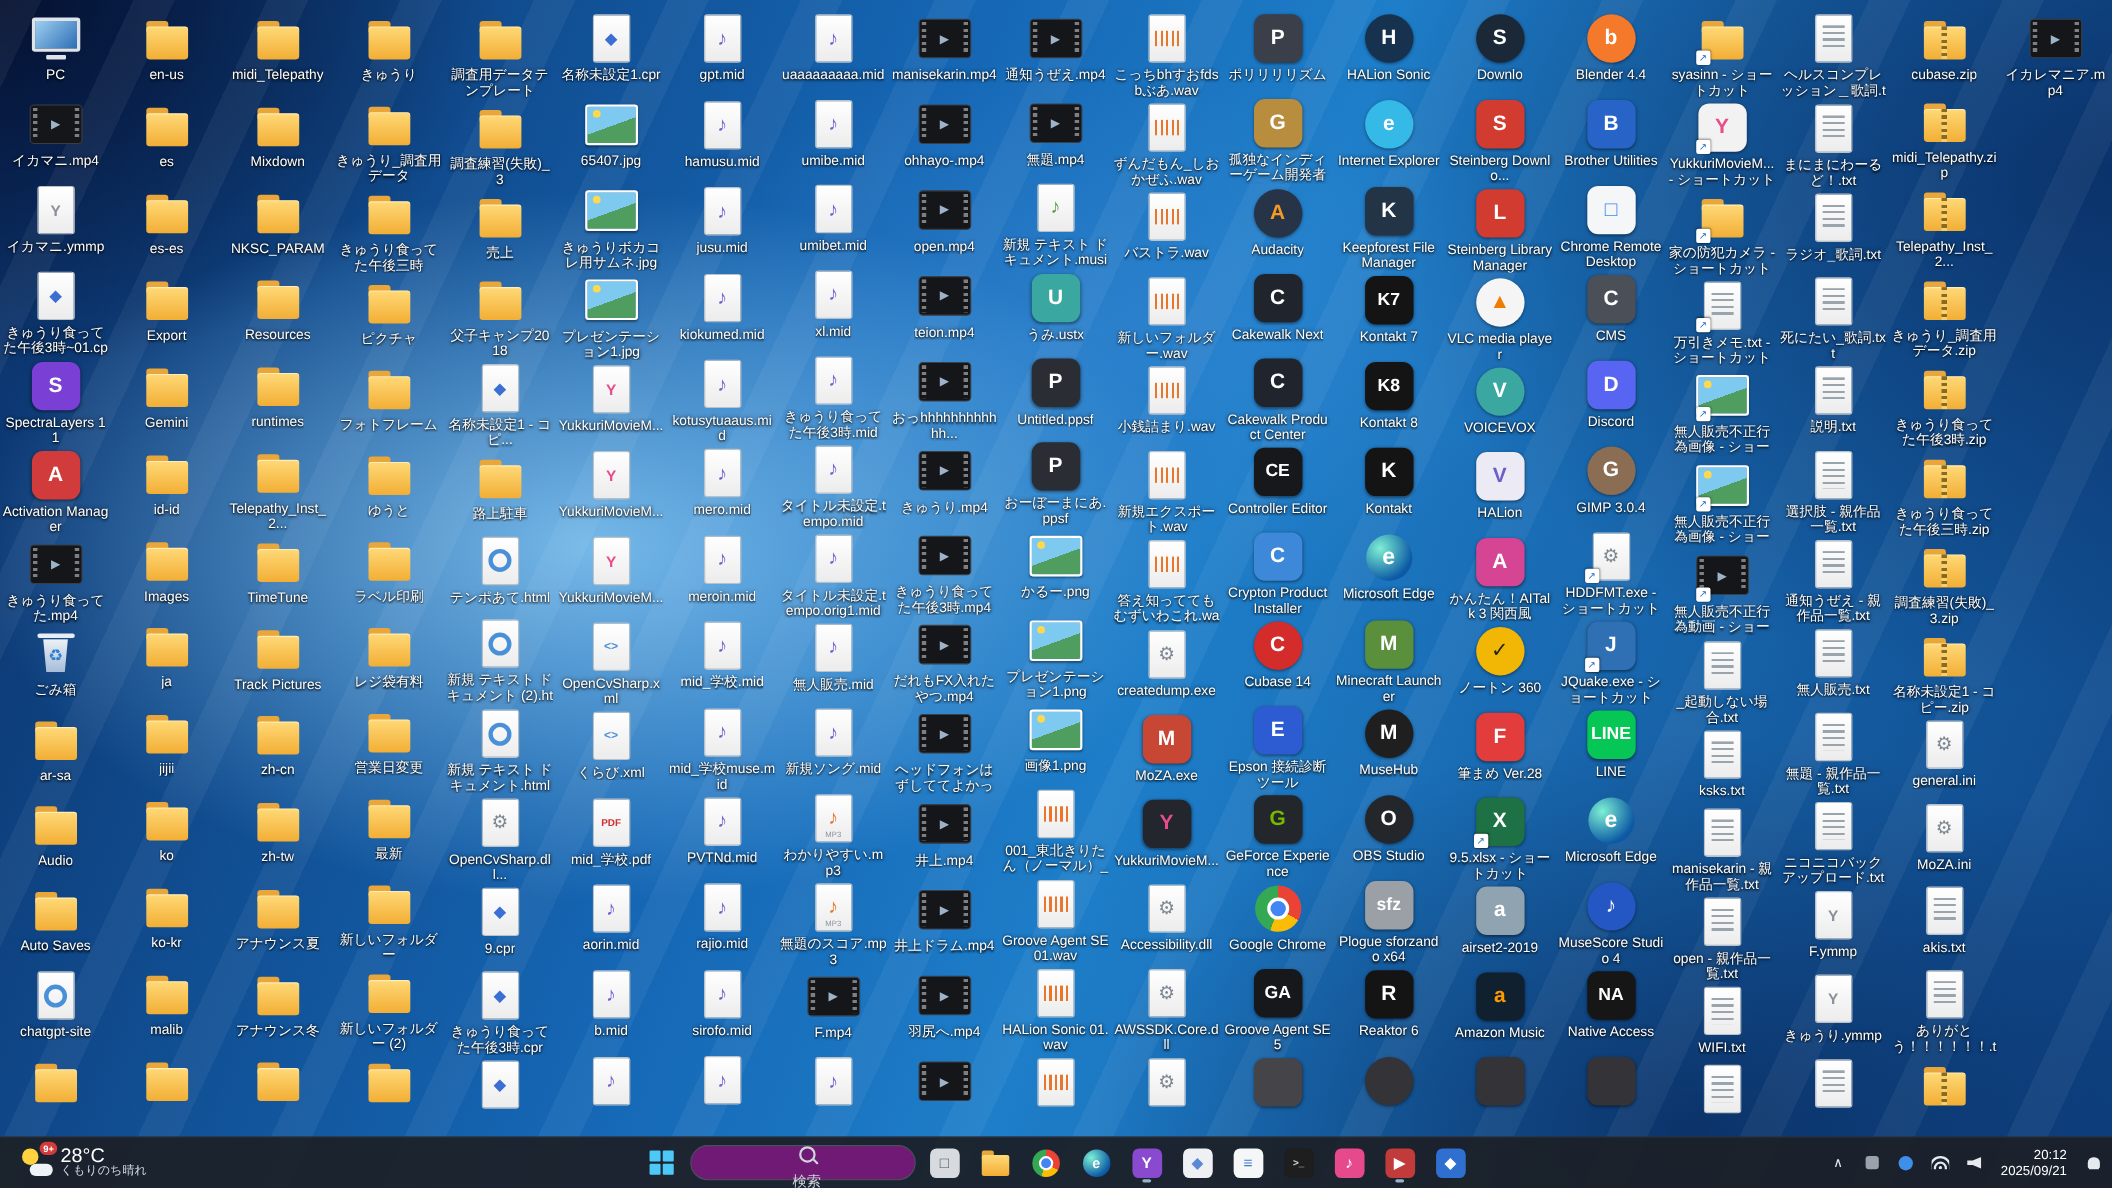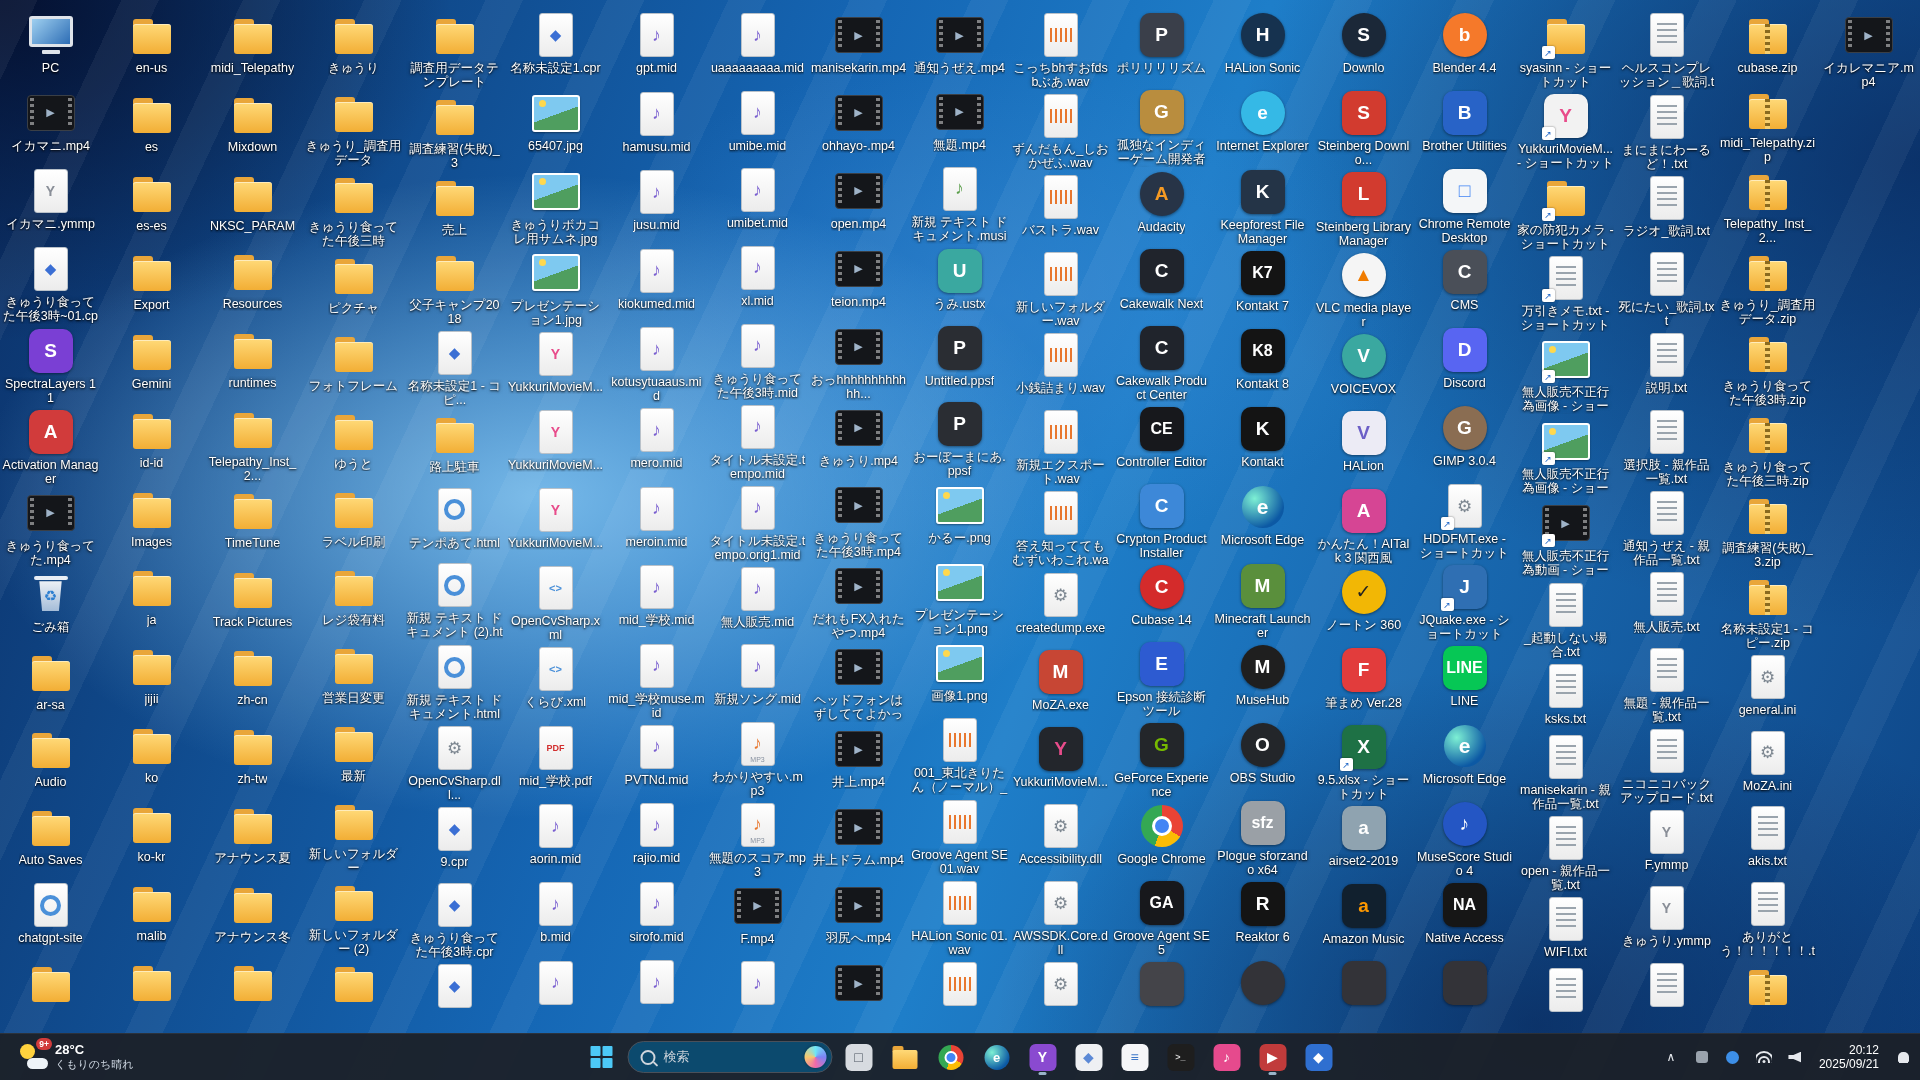--- a/index.html
+++ b/index.html
@@ -80,32 +80,32 @@
   .taskbar{position:absolute;left:0;right:0;bottom:0;height:46px;background:rgba(28,32,39,.94);
     border-top:1px solid rgba(255,255,255,.07);display:flex;align-items:center;z-index:10;}
   .tb-left{position:absolute;left:10px;top:0;bottom:0;display:flex;align-items:center;gap:7px;
     padding:0 8px;border-radius:6px;cursor:default;}
   .w-ico{position:relative;width:30px;height:30px;flex:none;}
   .sun{position:absolute;left:2px;top:2px;width:15px;height:15px;border-radius:50%;background:#ffd23e;}
   .cloud{position:absolute;right:0;bottom:3px;width:21px;height:11px;border-radius:8px;background:#eef3f8;}
   .wbadge{position:absolute;right:-4px;top:-4px;background:#d23b3b;color:#fff;font-size:8.5px;font-weight:bold;
     border-radius:7px;padding:1px 3px;font-style:normal;}
   .w-tx{display:flex;flex-direction:column;line-height:14px;}
-  .w-tx b{color:#fff;font-size:13px;font-weight:bold;}
+  .w-tx b{color:#fff;font-size:18px;font-weight:normal;}
   .w-tx i{color:#cfd8e3;font-size:11px;font-style:normal;}
   .tb-center{position:absolute;left:50%;top:0;bottom:0;transform:translateX(-50%);
     display:flex;align-items:center;gap:6px;}
   .tbtn{position:relative;width:40px;height:40px;border-radius:6px;display:flex;align-items:center;
     justify-content:center;cursor:pointer;flex:none;}
   .win{width:22px;height:22px;display:grid;grid-template-columns:1fr 1fr;grid-template-rows:1fr 1fr;gap:2px;}
   .win i{background:#4cc9f7;border-radius:1px;}
   .ind{position:absolute;bottom:2px;left:50%;transform:translateX(-50%);width:8px;height:3px;
     border-radius:2px;background:#9ab4c8;}
-  .searchbox{height:32px;width:205px;border-radius:16px;background:#0c4a6e;border:1px solid #4a505a;
-    display:flex;align-items:center;gap:8px;padding:0 5px 0 12px;cursor:text;box-sizing:border-box;}
+  .searchbox{height:32px;width:205px;border-radius:16px;background:#701a75;border:1px solid #4a505a;
+    display:flex;align-items:center;gap:8px;padding:0 5px 0 12px;cursor:text;box-sizing:border-box;flex-direction:column;}
   .stext{color:#d0d5db;font-size:13px;flex:1;}
   .mag{width:11px;height:11px;border:2px solid #cfd5dc;border-radius:50%;position:relative;flex:none;}
   .mag::after{content:"";position:absolute;width:6px;height:2px;background:#cfd5dc;
     transform:rotate(45deg);right:-5px;bottom:-2px;border-radius:1px;}
   .copilot{width:22px;height:22px;border-radius:50%;flex:none;
     background:conic-gradient(#6ee7f7,#7c83f7,#ef6aa8,#f7c96e,#6ee7f7);box-shadow:0 0 3px rgba(0,0,0,.4);}
   .pinned{display:flex;align-items:center;gap:6px;}
   .ttile{width:27px;height:27px;border-radius:6px;display:flex;align-items:center;justify-content:center;
     font-weight:bold;font-size:14px;}
   .ttile.sm{font-size:9px;}

